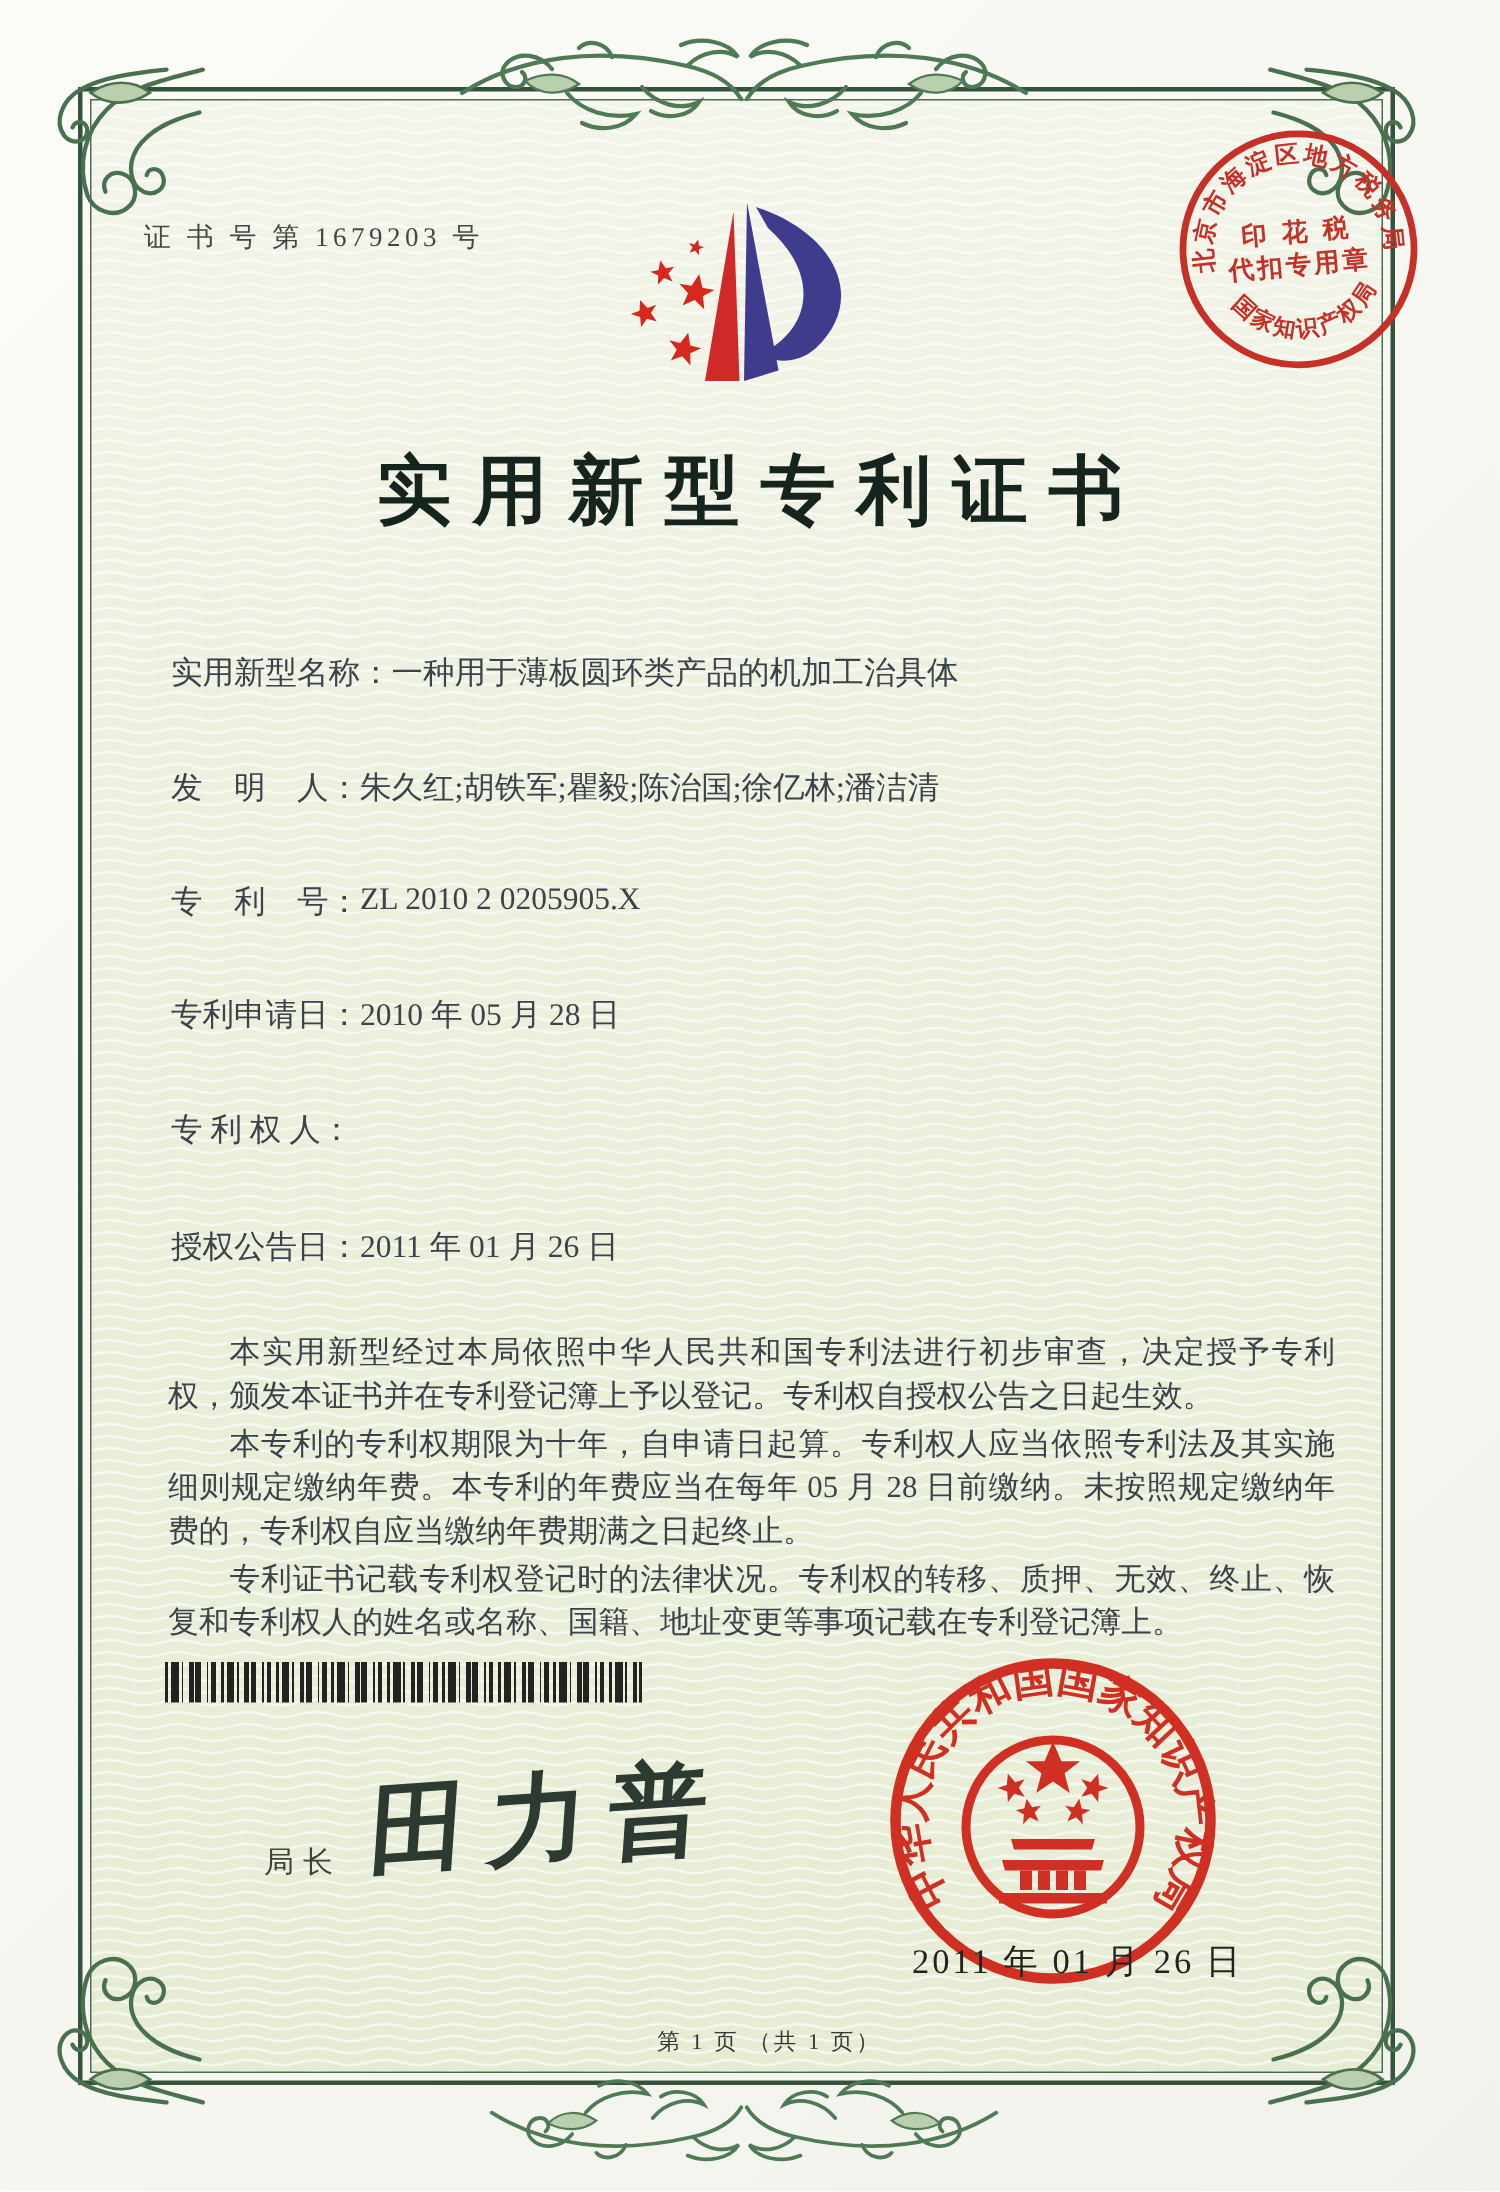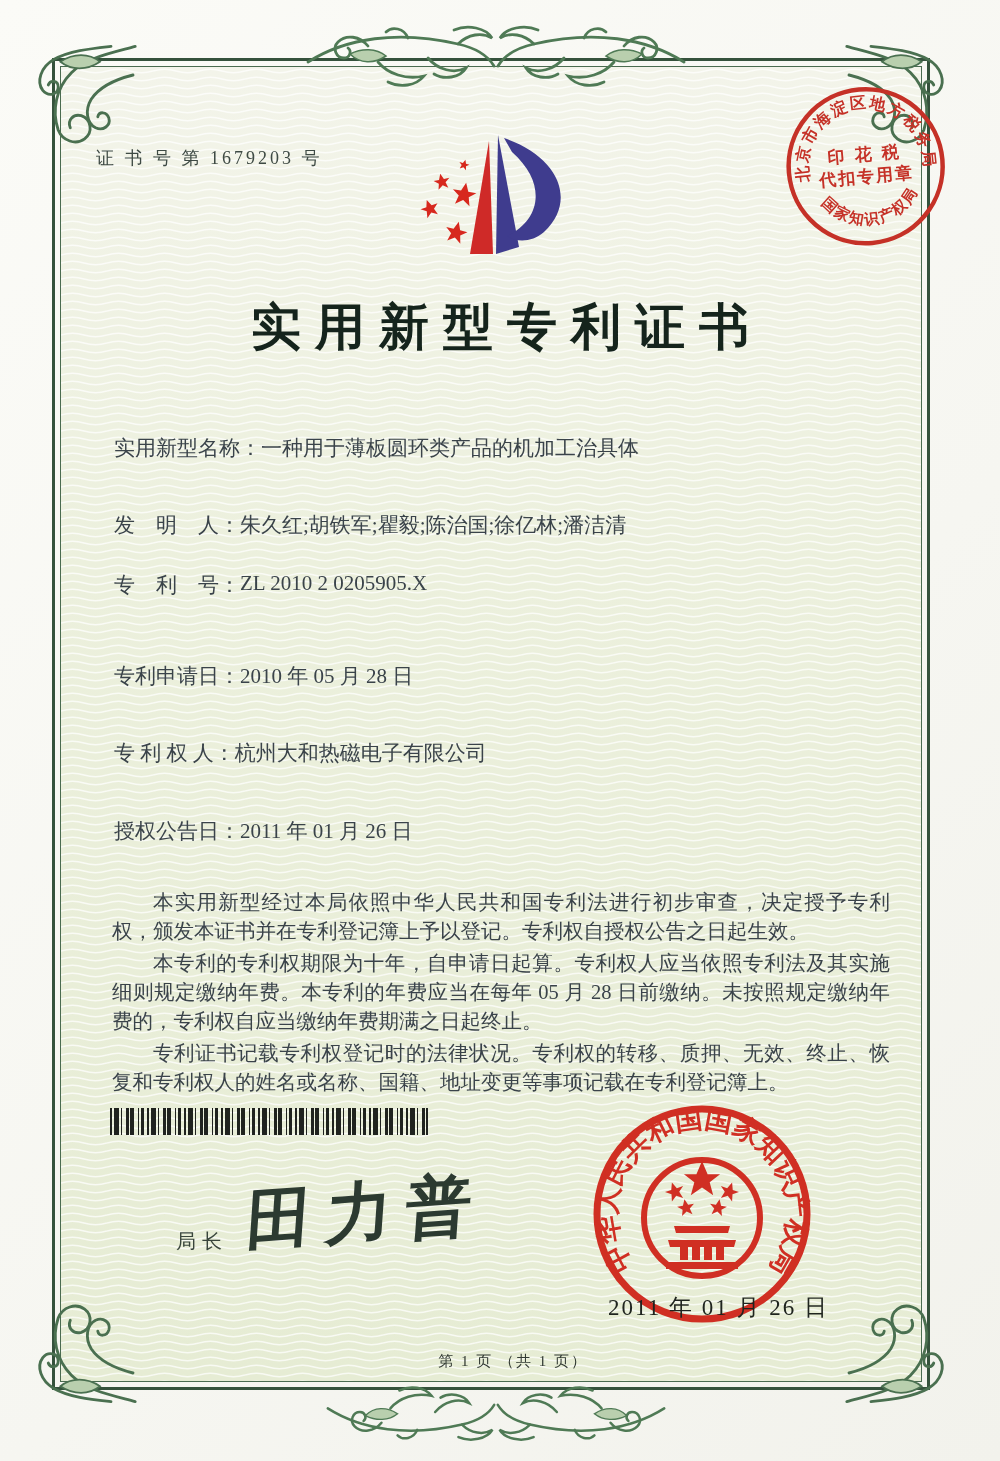--- a/index.html
+++ b/index.html
@@ -24,21 +24,21 @@
   .tax-stamp{position:absolute;left:772px;top:80px;width:192px;height:180px;
     transform:rotate(-5deg);}
   .stamp-text{font-family:"Liberation Serif","DejaVu Serif",serif;font-weight:bold;}
   .doc-title{position:absolute;left:0;top:294px;width:100%;text-align:center;
     font-size:50px;font-weight:bold;color:#15241c;letter-spacing:14px;text-indent:14px;font-family:Liberation Mono, monospace;}
   
   .field{position:absolute;left:114px;width:780px;font-size:21px;color:#3a434a;
     display:flex;}
   .field .lbl{white-space:pre;}
   .field .val{white-space:pre;}
-  .f1{top:434px}.f2{top:511px}.f3{top:571px}.f4{top:662px}.f5{top:739px}.f6{top:817px}
+  .f1{top:434px}.f2{top:511px}.f3{top:587px}.f4{top:662px}.f5{top:739px}.f6{top:817px}
   
   .paras{position:absolute;left:112px;top:862px;width:778px;font-size:20.5px;
     line-height:29px;color:#3a434a;text-align:justify;margin-top:26px;}
   .paras p{margin:0 0 3px 0;text-indent:2em;}
   
   .barcode{position:absolute;left:110px;top:1108px;width:318px;height:27px;
     background:repeating-linear-gradient(90deg,
       #20231f 0 2px,transparent 2px 4px,
       #20231f 4px 9px,transparent 9px 11px,
       #20231f 11px 12px,transparent 12px 16px,
@@ -154,21 +154,20 @@
   <div class="field f3">
     <span class="lbl">专　利　号：</span>
     <span class="val">ZL 2010 2 0205905.X</span>
   </div>
   <div class="field f4">
     <span class="lbl">专利申请日：</span>
     <span class="val">2010 年 05 月 28 日</span>
   </div>
   <div class="field f5">
     <span class="lbl">专 利 权 人：</span>
-    <span class="val">杭州大和热磁电子有限公司</span>
   </div>
   <div class="field f6">
     <span class="lbl">授权公告日：</span>
     <span class="val">2011 年 01 月 26 日</span>
   </div>
 
   <div class="paras">
     <p>本实用新型经过本局依照中华人民共和国专利法进行初步审查，决定授予专利权，颁发本证书并在专利登记簿上予以登记。专利权自授权公告之日起生效。</p>
     <p>本专利的专利权期限为十年，自申请日起算。专利权人应当依照专利法及其实施细则规定缴纳年费。本专利的年费应当在每年 05 月 28 日前缴纳。未按照规定缴纳年费的，专利权自应当缴纳年费期满之日起终止。</p>
     <p>专利证书记载专利权登记时的法律状况。专利权的转移、质押、无效、终止、恢复和专利权人的姓名或名称、国籍、地址变更等事项记载在专利登记簿上。</p>

